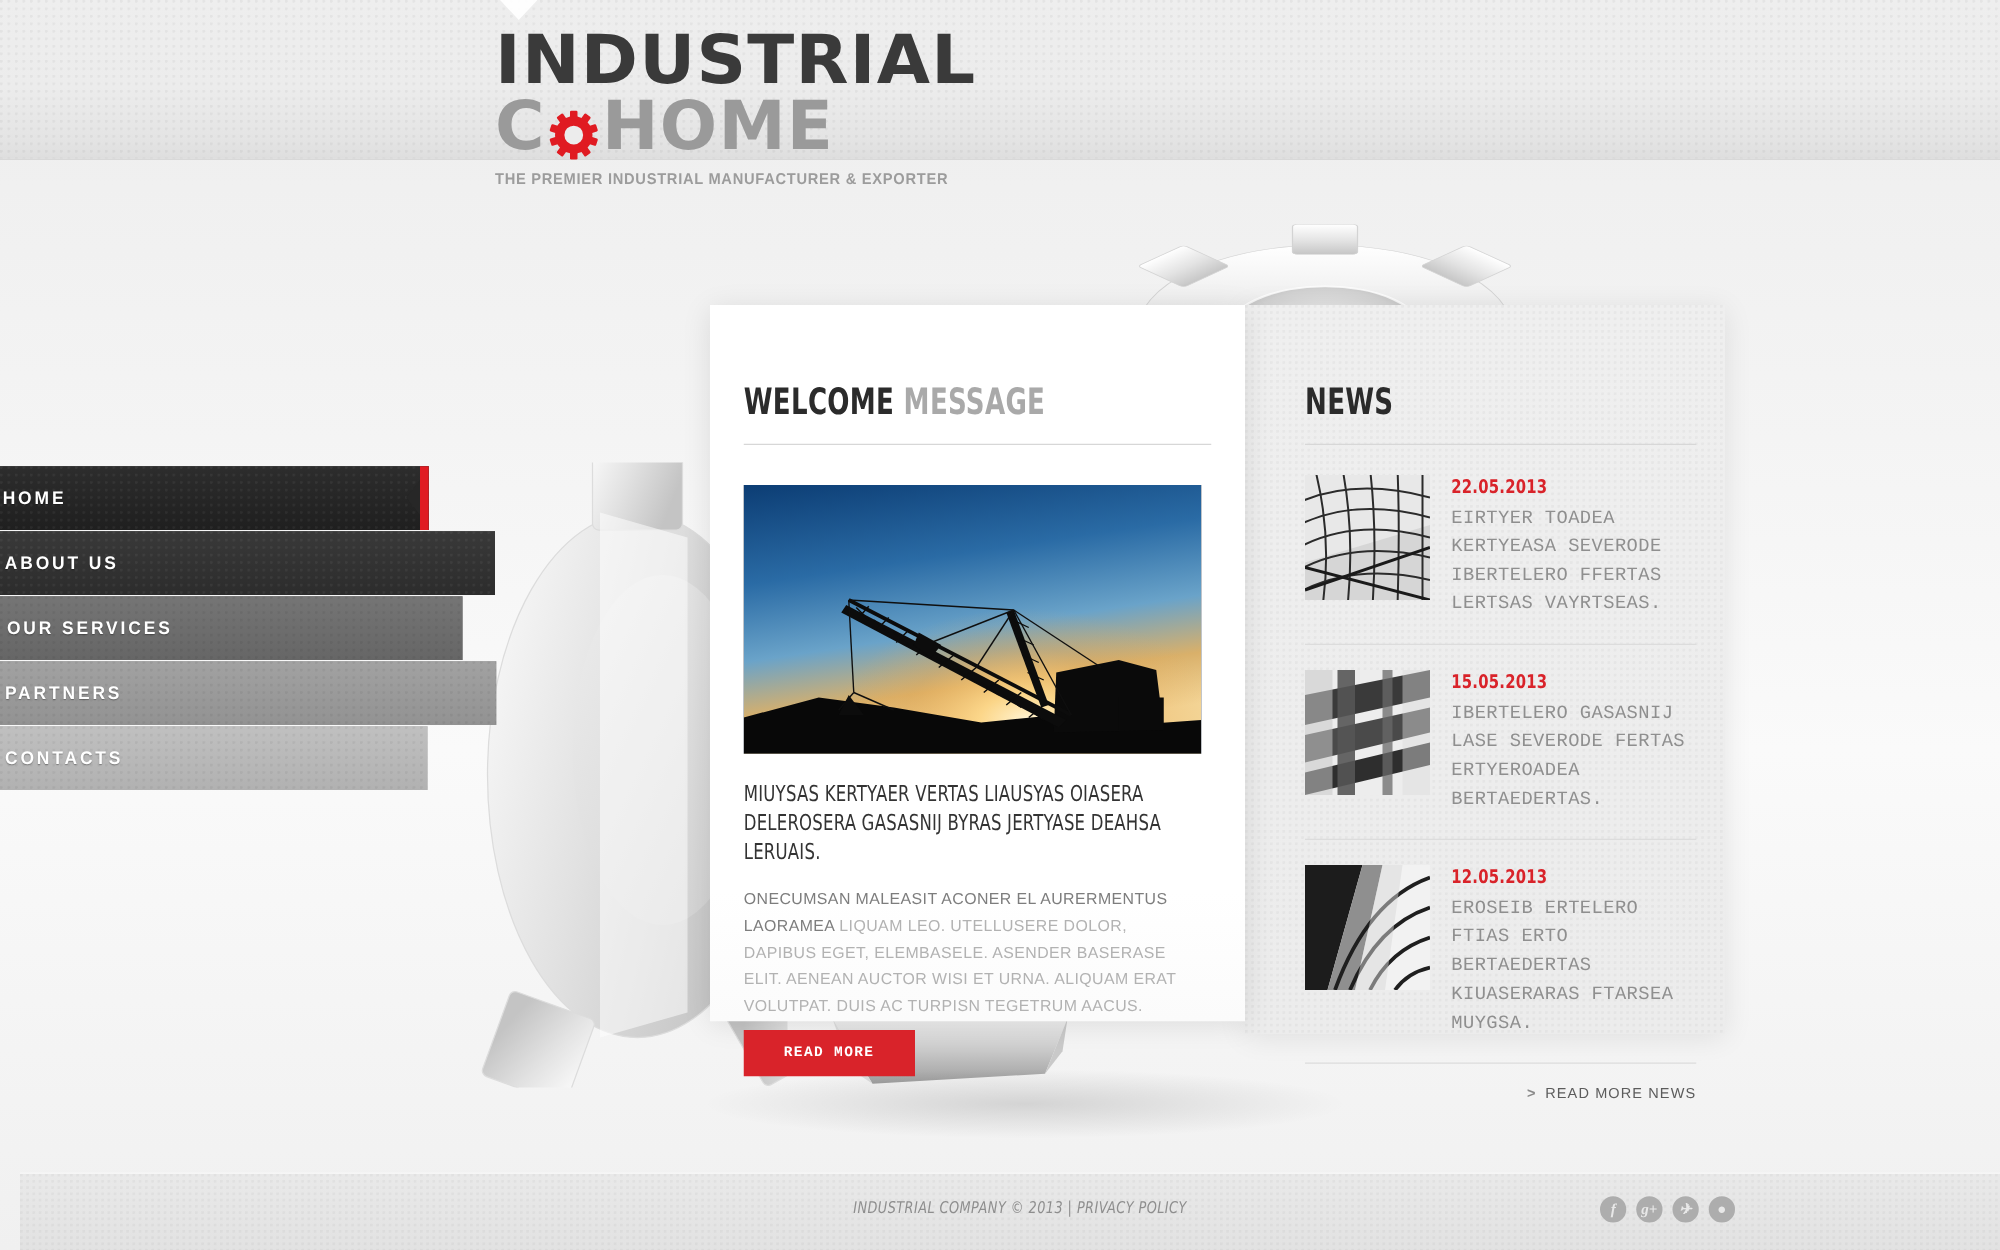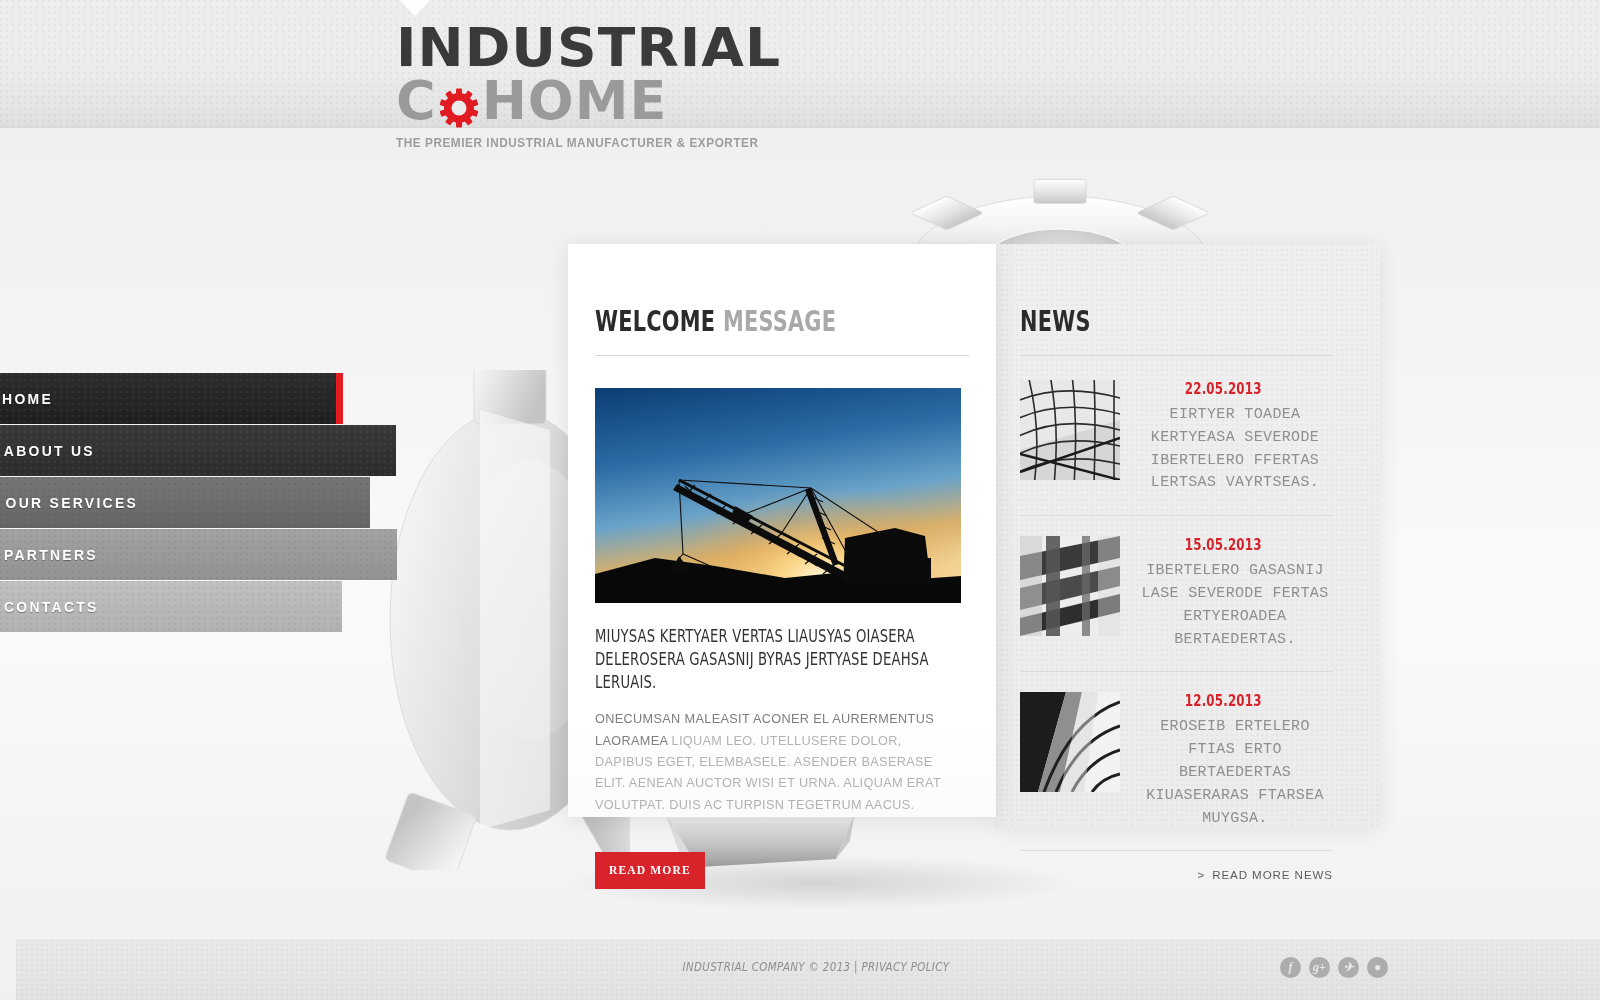--- a/index.html
+++ b/index.html
@@ -121,21 +121,21 @@
     font-family:"DejaVu Sans Condensed","Liberation Sans Narrow","Liberation Sans", sans-serif;
     font-size:29px; font-weight:bold; letter-spacing:.3px;
     transform:scaleX(.80); transform-origin:left center;
     white-space:nowrap;
   }
   .sec-head .dark { color:#2b2b2b; }
   .sec-head .light { color:#a9a9a9; }
   .sec-rule { height:1px; background:#d7d7d7; margin-top:17px; }
 
   .welcome-wrap { position:absolute; left:27px; top:60px; width:374px; }
-  .news-wrap { position:absolute; left:24px; top:60px; width:313px; }
+  .news-wrap { position:absolute; left:48px; top:60px; width:313px; }
 
   
   .hero-img {
     position:relative; width:366px; height:215px; margin-top:32px;
     overflow:hidden; background:#0a1a2e;
   }
   .hero-img svg { display:block; width:366px; height:215px; }
 
   
   .lead {
@@ -144,28 +144,28 @@
     font-size:17.5px; font-weight:normal; color:#333333; line-height:1.30;
     transform:scaleX(.84); transform-origin:left top; width:119%;
     letter-spacing:.2px;
   }
   .body-copy {
     margin-top:16px; font-size:12.7px; line-height:1.68; letter-spacing:.35px;
     color:#b2b2b2; font-family:"Liberation Sans", sans-serif; width:358px;
   }
   .body-copy .first { color:#7d7d7d; }
   .btn-read {
-    display:inline-block; margin-top:36px; background:#d9232a; color:#fff;
+    display:inline-block; margin-top:8px; background:#d9232a; color:#fff;
     font-size:11.6px; font-weight:bold; letter-spacing:1.1px;
-    padding:12px 14px; border:none; cursor:pointer;
-    font-family:Liberation Serif, serif;
-  }
-
-  
-  .news-list { margin-top:24px;text-align:center; }
+    padding:12px 32px; border:none; cursor:pointer;
+    font-family:Liberation Mono, monospace;
+  }
+
+  
+  .news-list { margin-top:24px; }
   .news-item { display:flex; gap:17px; padding-bottom:20px; }
   .news-item + .news-item { border-top:1px solid #dcdcdc; padding-top:20px; }
   .news-thumb { width:100px; height:100px; flex:0 0 100px; overflow:hidden;
                 background:#cfcfcf; }
   .news-thumb svg { display:block; width:100px; height:100px; }
   .news-date {
     font-family:"DejaVu Sans Condensed","Liberation Sans Narrow","Liberation Sans", sans-serif;
     color:#d9232a; font-size:15px; font-weight:bold; letter-spacing:.2px;
     transform:scaleX(.88); transform-origin:left center; white-space:nowrap;
   }

